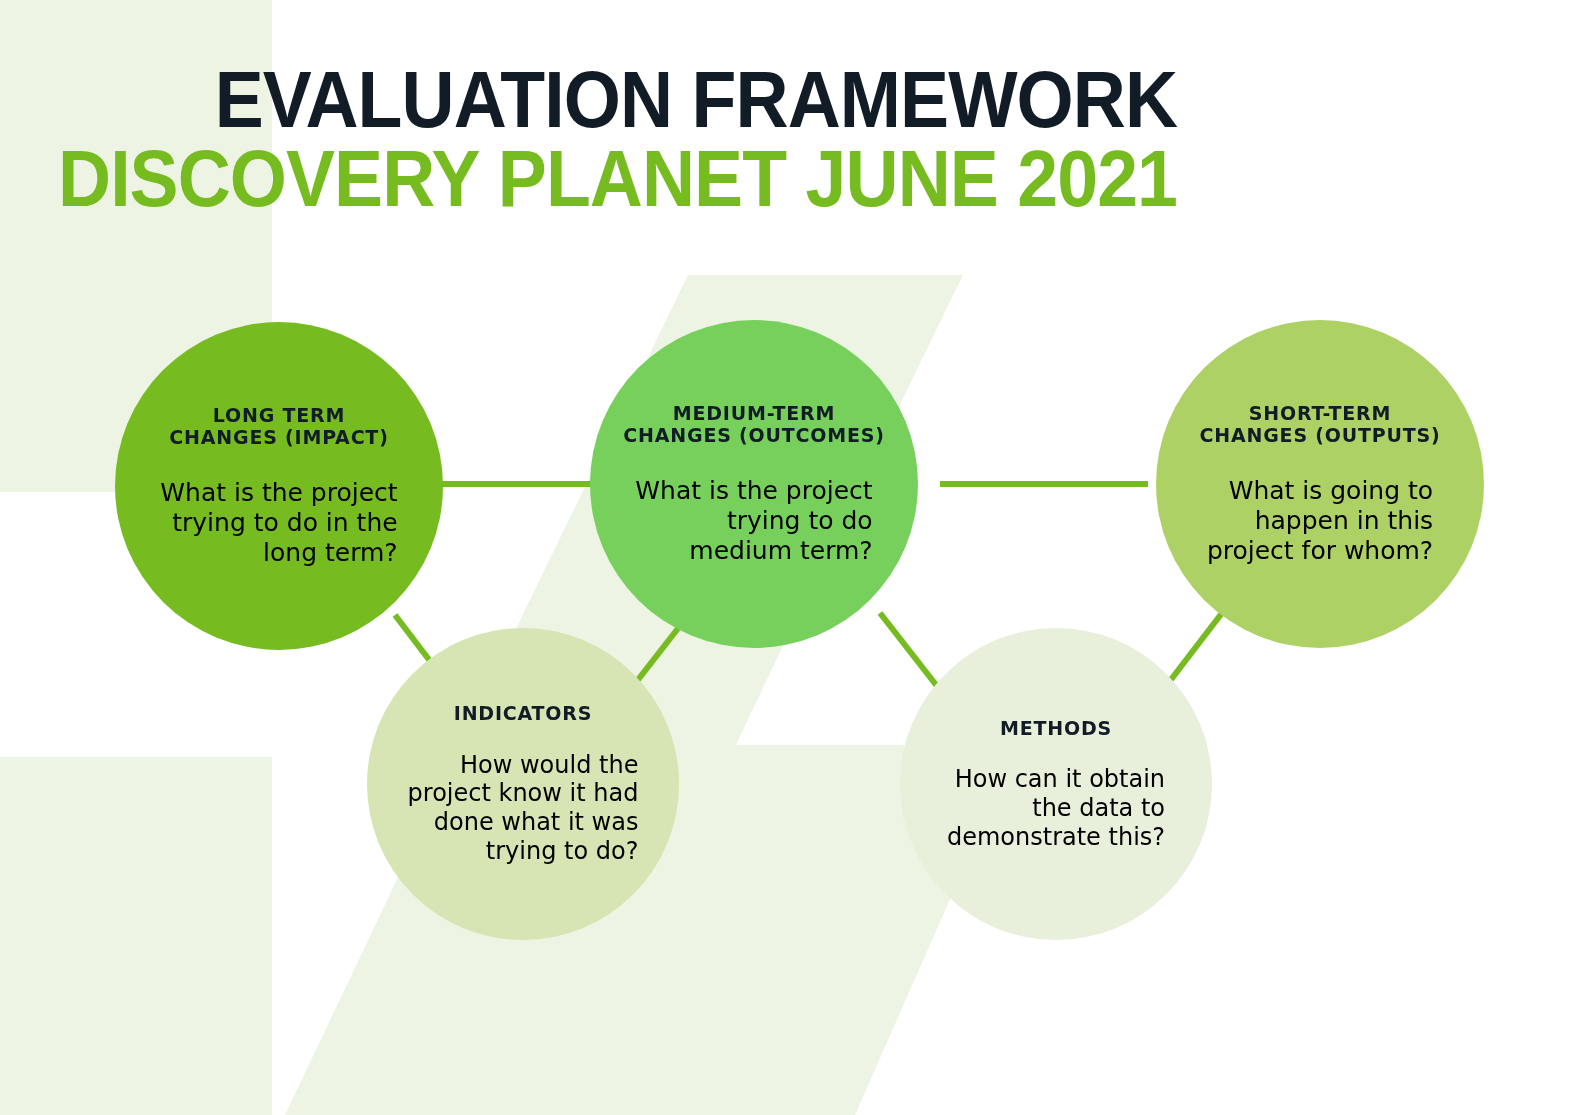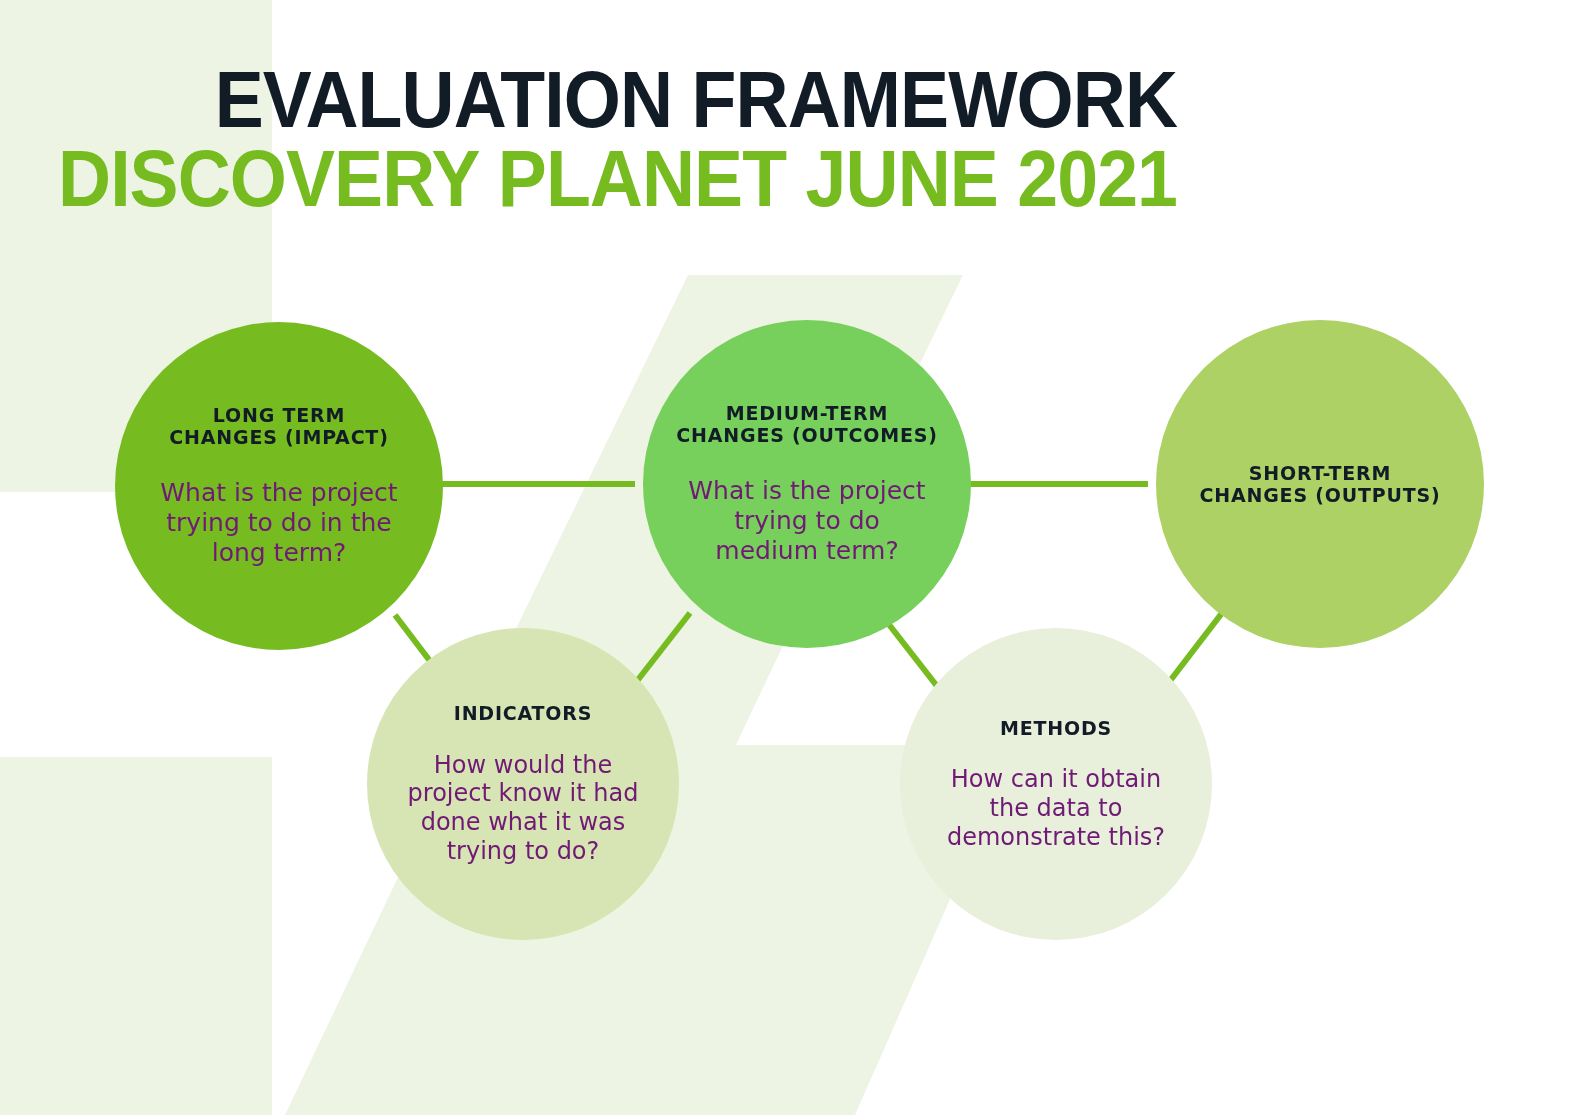--- a/index.html
+++ b/index.html
@@ -78,38 +78,39 @@
     font-weight: 700;
     color: #121c26;
     letter-spacing: 0.8px;
     line-height: 1.18;
     white-space: pre-line;
     margin: 0;
   }
   .node-body {
     font-family: "DejaVu Sans", sans-serif;
     font-weight: 400;
-    color: #701a75;
+    color: #000000;
     line-height: 1.2;
     white-space: pre-line;
     margin: 0;
+    text-align: right;
   }
 
   
   .node-top { width: 328px; height: 328px; }
   .node-top .node-title { font-size: 19px; }
   .node-top .node-body  { font-size: 25px; margin-top: 30px; }
 
   
   .node-bottom { width: 312px; height: 312px; }
   .node-bottom .node-title { font-size: 19px; }
   .node-bottom .node-body  { font-size: 24px; margin-top: 26px; }
 
   #node-impact    { left: 115px;  top: 322px; }
-  #node-outcomes  { left: 643px;  top: 320px; }
+  #node-outcomes  { left: 590px;  top: 320px; }
   #node-outputs   { left: 1156px; top: 320px; }
   #node-indicators{ left: 367px;  top: 628px; }
   #node-methods   { left: 900px;  top: 628px; }
 </style>
 </head>
 <body>
 
 <svg id="bg-layer" viewBox="0 0 1577 1115" width="1577" height="1115" aria-hidden="true">
   <rect x="0" y="0" width="272" height="492" fill="#eef4e4"></rect>
   <rect x="0" y="757" width="272" height="358" fill="#eef4e4"></rect>
@@ -147,20 +148,23 @@
     <div class="node-title">MEDIUM-TERM
 CHANGES (OUTCOMES)</div>
     <div class="node-body">What is the project
 trying to do
 medium term?</div>
   </div>
 
   <div class="node node-top" id="node-outputs" style="background:#aed166">
     <div class="node-title">SHORT-TERM
 CHANGES (OUTPUTS)</div>
+    <div class="node-body">What is going to
+happen in this
+project for whom?</div>
   </div>
 
   <div class="node node-bottom" id="node-methods" style="background:#e8f0dc">
     <div class="node-title">METHODS</div>
     <div class="node-body">How can it obtain
 the data to
 demonstrate this?</div>
   </div>
 
   <div class="node node-bottom" id="node-indicators" style="background:#d6e5b3">

